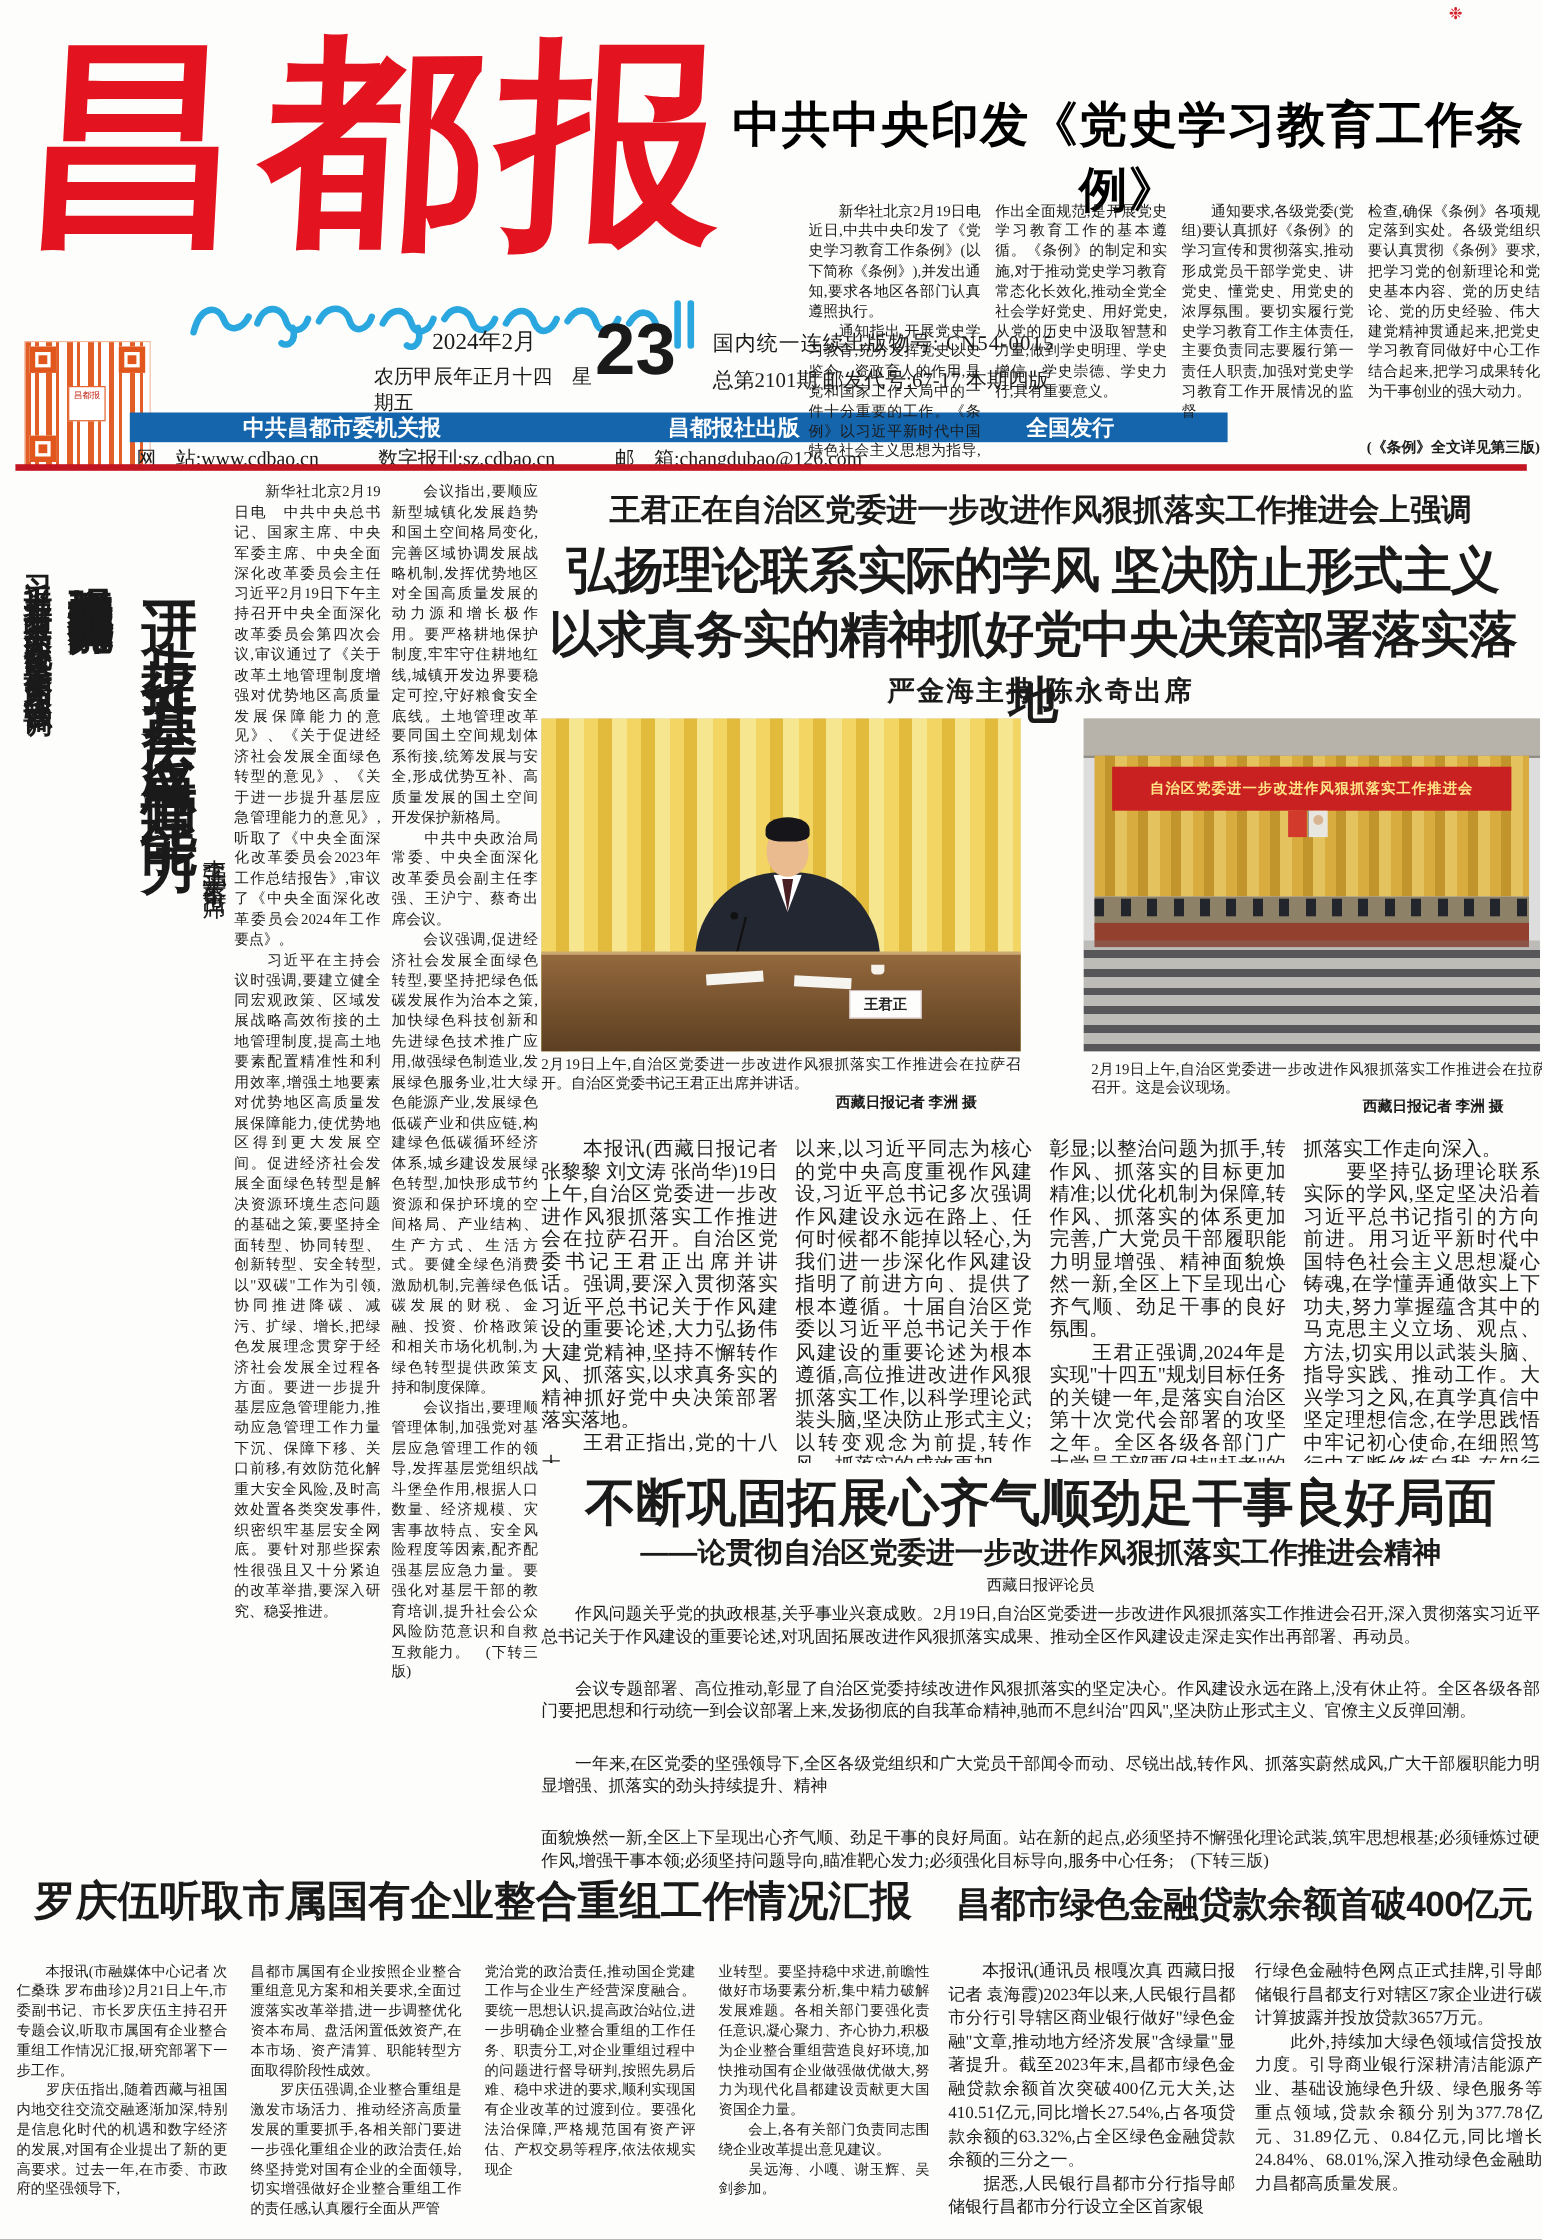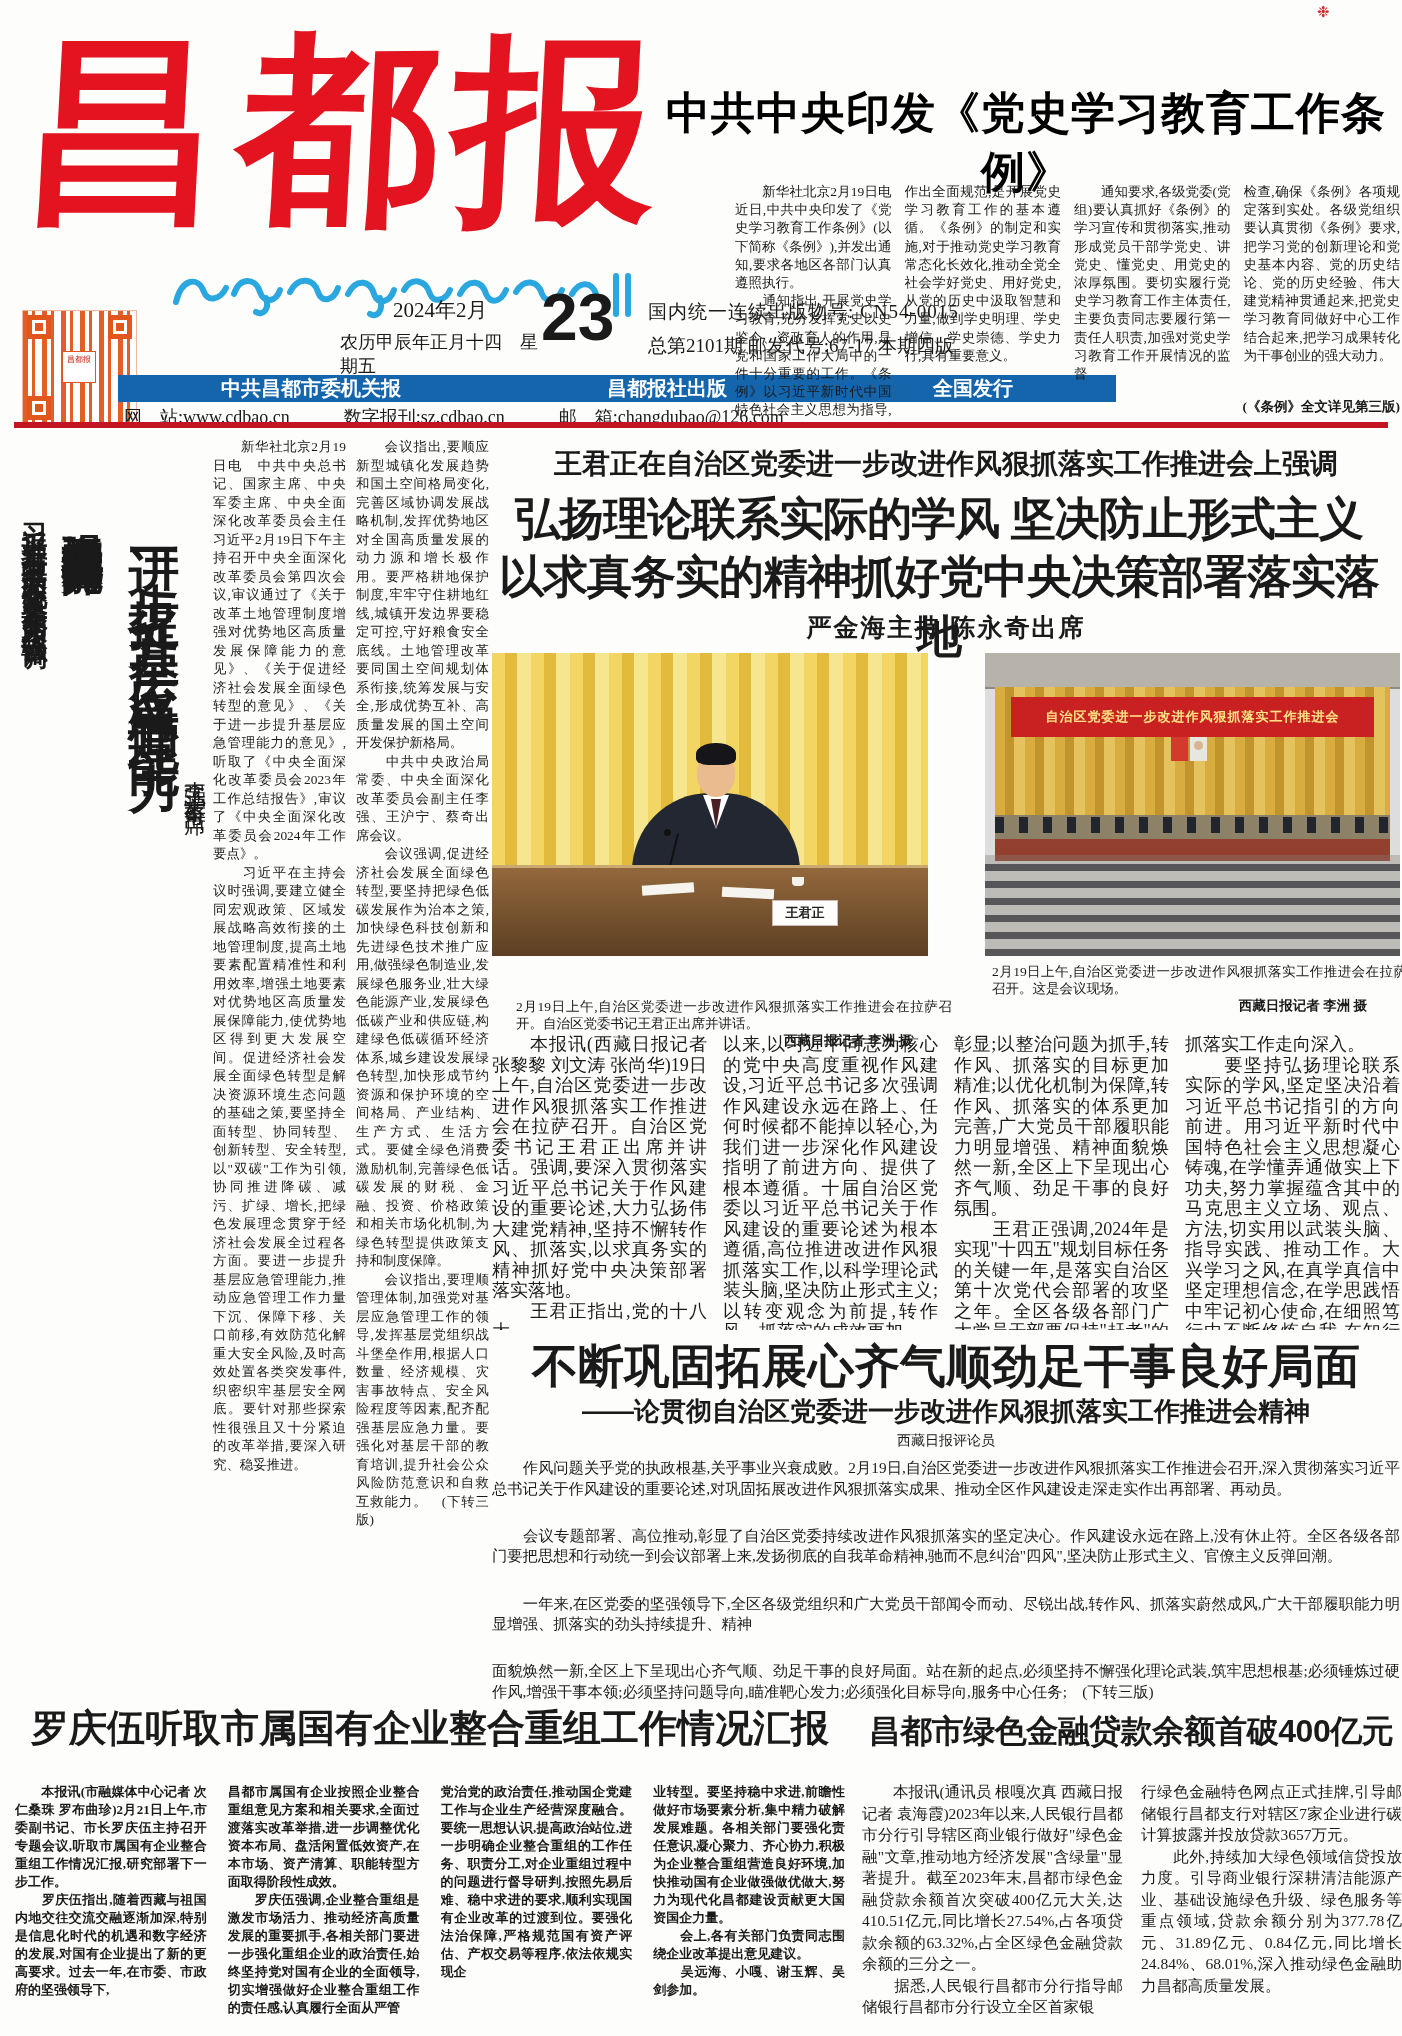--- a/index.html
+++ b/index.html
@@ -84,34 +84,34 @@
   .hall-portrait2{position:absolute;width:17px;height:24px;background:#e8e6e0;border-left:1px solid #999;}
   .hall-portrait2 i{position:absolute;left:4px;top:4px;width:9px;height:9px;border-radius:50%;background:#d8b493;display:block;}
   .hall-rostrum{position:absolute;left:10px;right:10px;top:162px;height:30px;background:#8d8168;
      background-image:repeating-linear-gradient(90deg,#23252c 0 9px,transparent 9px 24px);
      background-size:100% 16px;background-repeat:no-repeat;background-position:0 2px;}
   .hall-floor{position:absolute;left:10px;right:10px;top:186px;height:22px;background:#93402f;}
   .hall-audience{position:absolute;left:0px;right:0px;top:202px;bottom:0;
      background:linear-gradient(#6b665d,#38363a);
      background-image:repeating-linear-gradient(0deg,rgba(15,15,20,.65) 0 7px,rgba(130,124,112,.35) 7px 17px);}
   .caption{font-size:13.5px;line-height:17px;text-align:justify;}
-  .cap-left{left:492px;top:998px;width:436px;margin-left:24px;}
+  .cap-left{left:492px;top:959px;width:436px;}
   .cap-right{left:992px;top:963px;width:415px;}
   .credit{display:block;text-align:right;padding-right:40px;font-weight:bold;}
   .main-body{left:492px;top:1034px;width:908px;height:296px;gap:16px;}
   .main-body .col{font-size:18px;line-height:20.5px;}
   
   .cm-h{left:492px;top:1336px;width:908px;font-size:46px;font-weight:900;text-align:center;}
   .cm-sub{left:492px;top:1394px;width:908px;font-size:26px;font-weight:700;text-align:center;}
   .cm-by{left:492px;top:1432px;width:908px;font-size:14px;text-align:center;}
   .cm-body{left:492px;top:1458px;width:908px;height:243px;gap:28px;flex-direction:column;}
   .cm-body .col{font-size:15.3px;line-height:20.5px;}
   
   .bl-h{left:14px;top:1703px;width:832px;font-size:38px;font-weight:900;text-align:center;letter-spacing:0px;}
-  .bl-body{left:15px;top:1783px;width:830px;height:253px;gap:21px;font-weight:bold;}
+  .bl-body{left:15px;top:1783px;width:830px;height:253px;gap:21px;}
   .bl-body .col{font-size:13px;line-height:18px;}
   .br-h{left:860px;top:1710px;width:542px;font-size:32px;font-weight:900;text-align:center;letter-spacing:-0.5px;}
   .br-body{left:862px;top:1781px;width:540px;height:255px;gap:18px;}
   .br-body .col{font-size:15.5px;line-height:21.5px;}
 </style>
 </head>
 <body>
 
 <div id="page">
 

